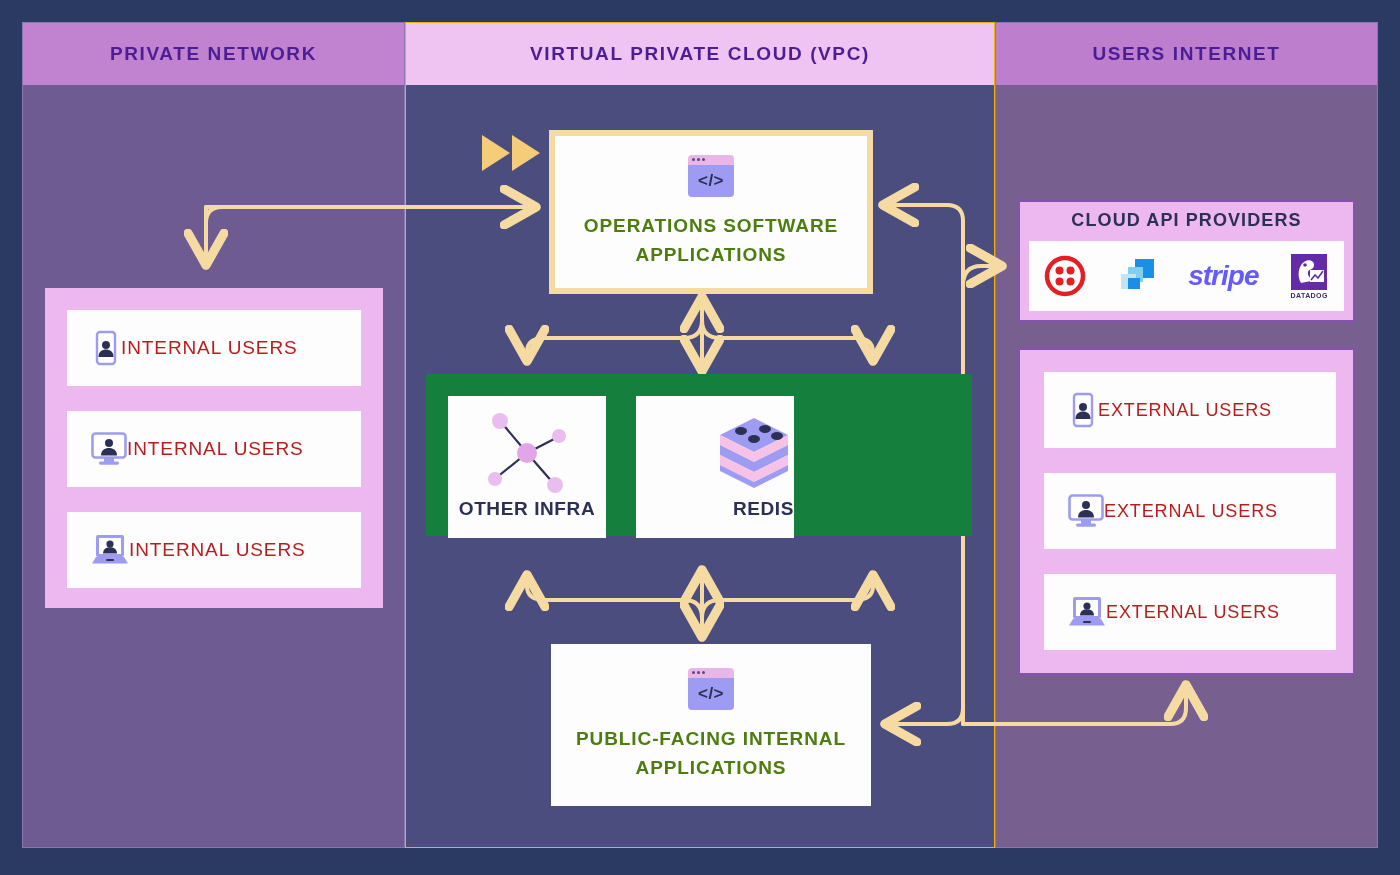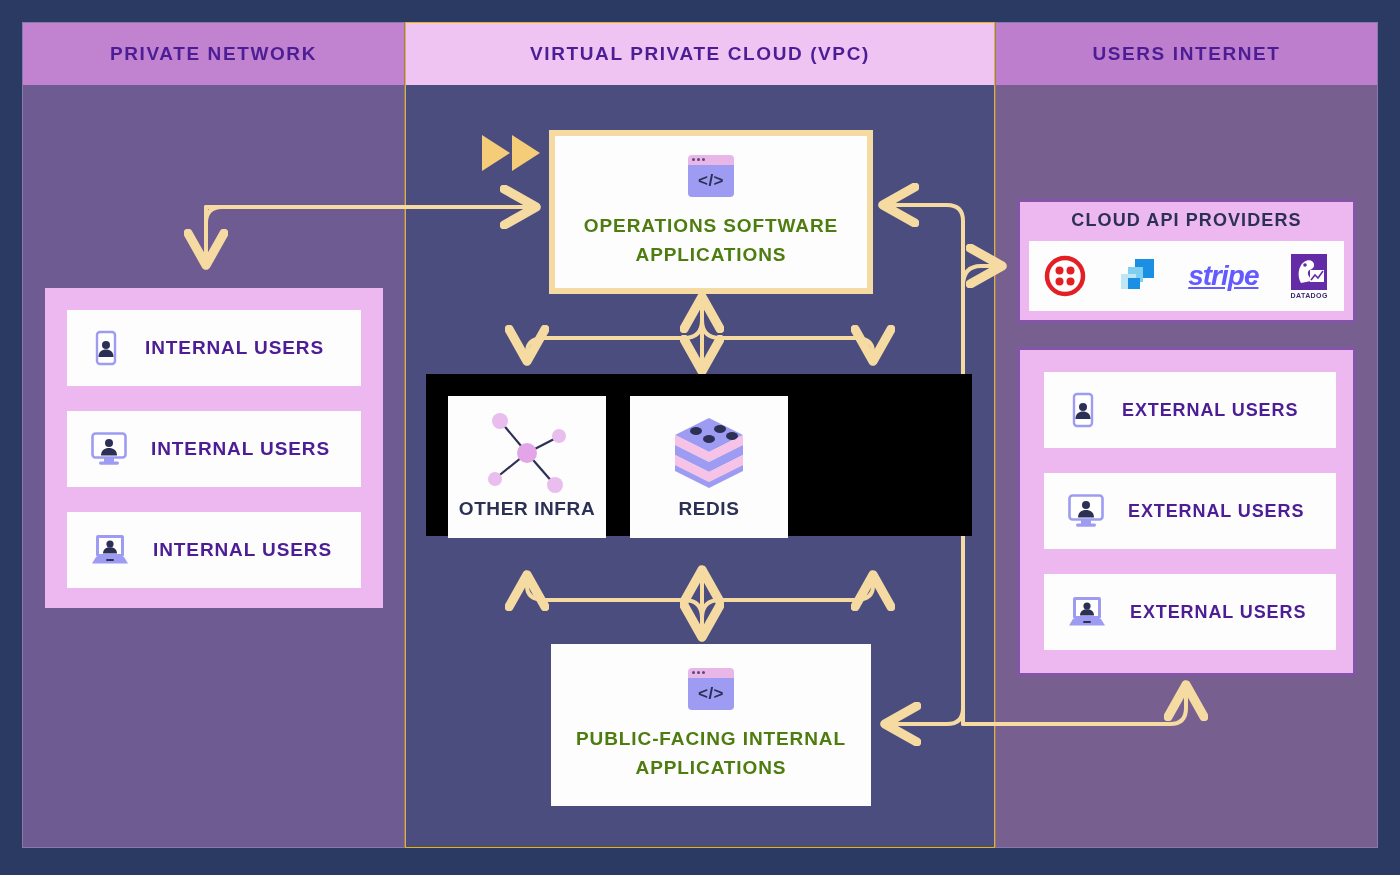--- a/index.html
+++ b/index.html
@@ -32,21 +32,21 @@
   .panel-internal{left:45px;top:288px;width:338px;height:320px;background:#edb8ef;}
   .panel-external{left:1017px;top:347px;width:339px;height:329px;background:#edb8ef;border:3px solid #8255a8;}
 
   .user-row{
     position:absolute;left:22px;width:294px;height:76px;
     background:#fdfdfd;display:flex;align-items:center;padding-left:24px;
     box-sizing:border-box;
   }
   .panel-external .user-row{left:24px;width:292px;}
   .user-label{
-    margin-left:24px;color:#4c1d95;font-size:19px;font-weight:bold;letter-spacing:.9px;
+    margin-left:0;color:#b91c1c;font-size:19px;font-weight:normal;letter-spacing:.9px;
     white-space:nowrap;
   }
   .panel-external .user-label{font-size:18px;}
 
   
   .appbox{
     position:absolute;background:#fdfdfd;box-sizing:border-box;
     display:flex;flex-direction:column;align-items:center;justify-content:center;
   }
   .app-ops{left:549px;top:130px;width:324px;height:164px;border:6px solid #f5dba2;}
@@ -61,21 +61,21 @@
   .code-icon .bar{position:absolute;left:0;top:0;width:46px;height:10px;background:#e9b6e8;border-radius:4px 4px 0 0;}
   .code-icon .dots{position:absolute;left:4px;top:3px;display:flex;gap:2px;}
   .code-icon .dots i{width:3px;height:3px;background:#5a4a7a;border-radius:50%;display:block;}
   .code-icon .body{
     position:absolute;left:0;top:10px;width:46px;height:32px;background:#9d9cf2;border-radius:0 0 4px 4px;
     display:flex;align-items:center;justify-content:center;
     color:#2c3055;font-size:17px;font-weight:bold;letter-spacing:.5px;
   }
 
   
-  .infra-band{position:absolute;left:426px;top:374px;width:546px;height:162px;background:#000000;}
+  .infra-band{position:absolute;left:426px;top:374px;width:546px;height:162px;background:#15803d;}
   .infra-card{
     position:absolute;top:22px;width:158px;height:142px;background:#fdfdfd;
     display:flex;flex-direction:column;align-items:center;justify-content:flex-start;
     padding-top:16px;box-sizing:border-box;
   }
   .infra-label{
     color:#2c3055;font-size:19px;font-weight:bold;letter-spacing:.6px;
     position:absolute;bottom:18px;white-space:nowrap;
   }
 
@@ -84,21 +84,21 @@
   .api-title{
     position:absolute;left:0;top:8px;width:100%;text-align:center;
     color:#2c3055;font-size:18px;font-weight:bold;letter-spacing:1.1px;
   }
   .api-logos{
     position:absolute;left:9px;top:39px;width:315px;height:70px;background:#fdfdfd;
     display:flex;align-items:center;justify-content:space-around;
   }
 
   
-  .stripe-word{color:#635bff;font-size:28px;font-weight:bold;font-style:italic;letter-spacing:-1px;text-decoration:underline;}
+  .stripe-word{color:#635bff;font-size:28px;font-weight:bold;font-style:italic;letter-spacing:-1px;}
 
   
   .dd{display:flex;flex-direction:column;align-items:center;}
   .dd-text{color:#3b2a68;font-size:7px;font-weight:bold;letter-spacing:.4px;margin-top:1px;}
 
   svg{display:block;overflow:visible;}
   .arrows{position:absolute;left:0;top:0;width:1400px;height:875px;pointer-events:none;}
 </style>
 </head>
 <body>
@@ -221,21 +221,21 @@
         </g>
         <circle cx="43" cy="41" r="10" fill="#e2a6e8"></circle>
         <circle cx="16" cy="9" r="8" fill="#e9bdee"></circle>
         <circle cx="75" cy="24" r="7" fill="#e9bdee"></circle>
         <circle cx="11" cy="67" r="7" fill="#e9bdee"></circle>
         <circle cx="71" cy="73" r="8" fill="#e9bdee"></circle>
       </svg>
       <span class="infra-label">OTHER INFRA</span>
     </div>
 
-    <div class="infra-card" style="left:204px;">
+    <div class="infra-card" style="left:210px;align-items:flex-end;">
       <svg width="80" height="80" viewBox="0 0 80 80">
         <path d="M40,6 L74,23 L40,40 L6,23 Z" fill="#9d9cf2"></path>
         <path d="M6,23 L40,40 L40,50 L6,33 Z" fill="#f6c2e5"></path>
         <path d="M74,23 L40,40 L40,50 L74,33 Z" fill="#f6c2e5"></path>
         <path d="M6,33 L40,50 L40,60 L6,43 Z" fill="#9d9cf2"></path>
         <path d="M74,33 L40,50 L40,60 L74,43 Z" fill="#9d9cf2"></path>
         <path d="M6,43 L40,60 L40,70 L6,53 Z" fill="#f6c2e5"></path>
         <path d="M74,43 L40,60 L40,70 L74,53 Z" fill="#f6c2e5"></path>
         <path d="M6,53 L40,70 L40,76 L6,59 Z" fill="#9d9cf2"></path>
         <path d="M74,53 L40,70 L40,76 L74,59 Z" fill="#9d9cf2"></path>

